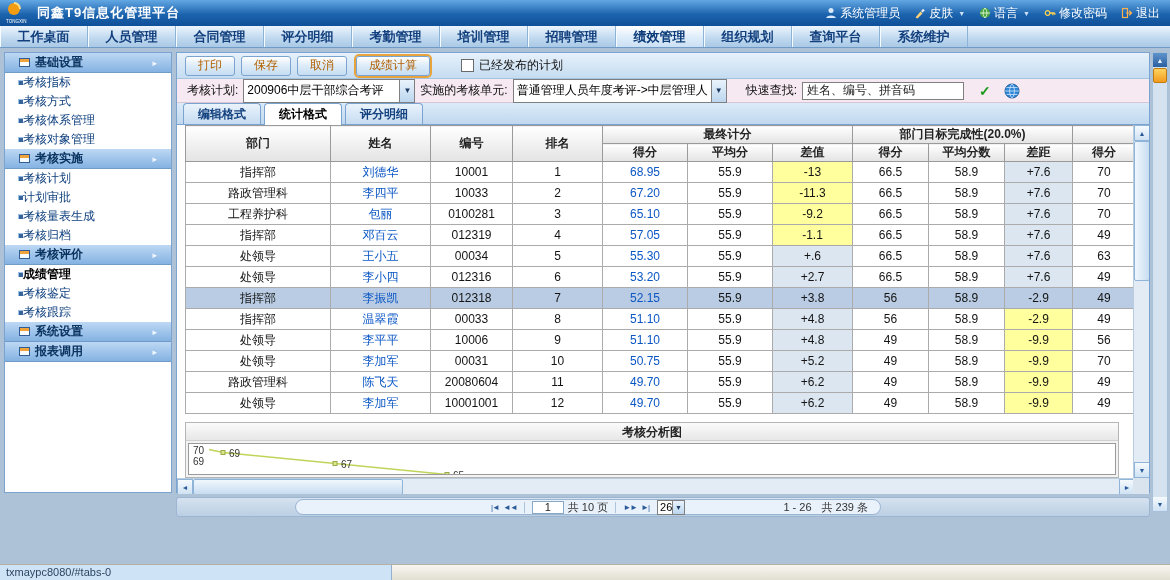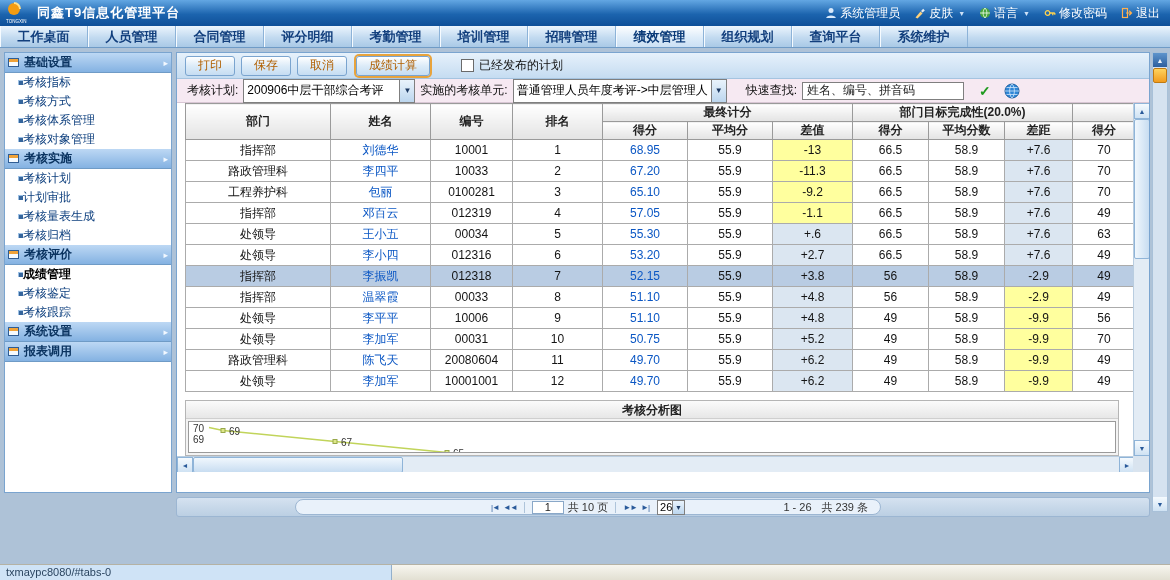--- a/index.html
+++ b/index.html
@@ -21,21 +21,21 @@
     background:linear-gradient(#ecf5fd,#c2daf0 55%,#a9c9e6);
     border-bottom:1px solid #6f9bc6;display:flex}
   .menu-tab{width:88px;line-height:21px;text-align:center;font-size:13px;font-weight:bold;
     color:#123f7d;border-right:1px solid #8db3d8;box-shadow:inset 1px 0 0 #f6fbff;cursor:pointer}
   .menu-tab.active{background:linear-gradient(#fefeff,#ddecf9 55%,#cbe0f4);color:#0a3a78}
 
   
   .sidebar{position:absolute;left:4px;top:52px;width:168px;height:441px;background:#fff;
     border:1px solid #7aa4cf;overflow:hidden}
   .sb-group{height:20px;background:linear-gradient(#bdd8f4,#84b2e2);border-bottom:1px solid #6f9bc6;
-    display:flex;align-items:center;padding:0 3px;gap:5px;cursor:pointer}
+    display:flex;align-items:center;padding:0 14px;gap:5px;cursor:pointer}
   .sb-group .glabel{flex:1;font-size:12px;font-weight:bold;color:#0a3360}
   .grp-icon{display:inline-block;width:11px;height:9px;border:1px solid #2f5d94;background:#f6fbff;position:relative}
   .grp-icon::before{content:"";position:absolute;left:0;top:0;right:0;height:3px;background:#f0a33a}
   .garrow{color:#f2f8ff;font-size:9px}
   .sb-item{height:19px;display:flex;align-items:center;padding-left:13px;font-size:12px;
     color:#0d3f7e;cursor:pointer;background:#fff}
   .sb-item .bullet{width:5px;height:5px;background:#35659c;box-shadow:inset 1px 1px 0 #9cc0e4}
   .sb-item.current{color:#000;font-weight:bold}
 
   
@@ -294,20 +294,25 @@
     </div>
     <span class="flabel quick">快速查找:</span>
     <input class="qinput" value="姓名、编号、拼音码" style="">
     <span class="okicon">✓</span>
     <svg class="globe" width="16" height="16" viewBox="0 0 16 16">
         <circle cx="8" cy="8" r="7" fill="#2f86d6" stroke="#1b5fa0"></circle>
         <path d="M1 8h14M8 1c3.2 3.2 3.2 10.8 0 14M8 1c-3.2 3.2-3.2 10.8 0 14M2.5 4.5h11M2.5 11.5h11" stroke="#cfe6fa" stroke-width="0.8" fill="none"></path>
       </svg>
   </div>
 
+  <div class="vtabs">
+    <div class="vtab">编辑格式</div>
+    <div class="vtab active">统计格式</div>
+    <div class="vtab">评分明细</div>
+  </div>
 
   <div class="grid">
     <table class="rtable">
         <colgroup>
           <col style="width: 145px;">
           <col style="width: 100px;">
           <col style="width: 82px;">
           <col style="width: 90px;">
           <col style="width: 85px;">
           <col style="width: 85px;">

